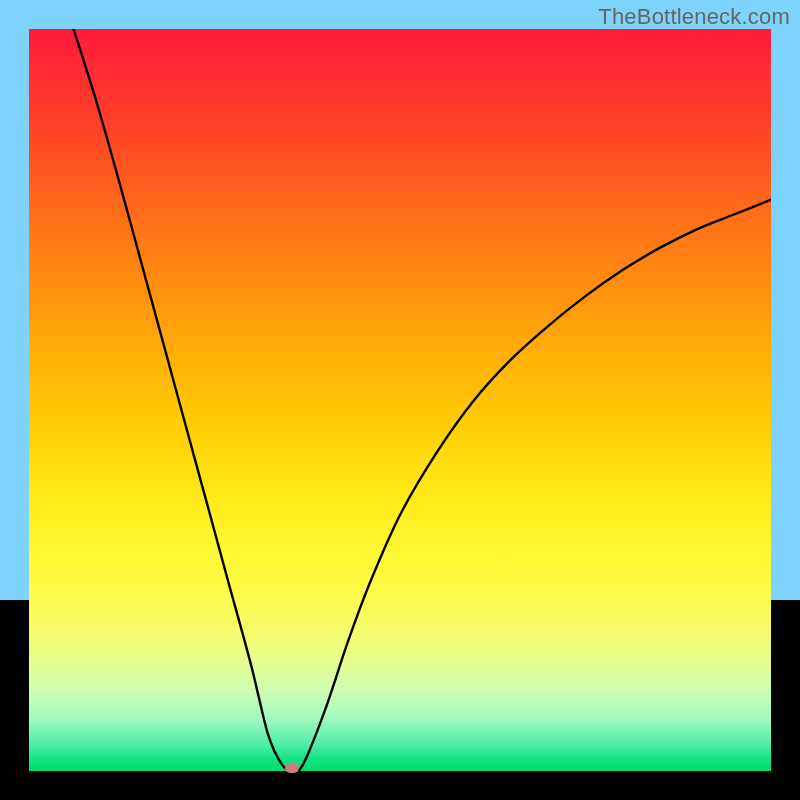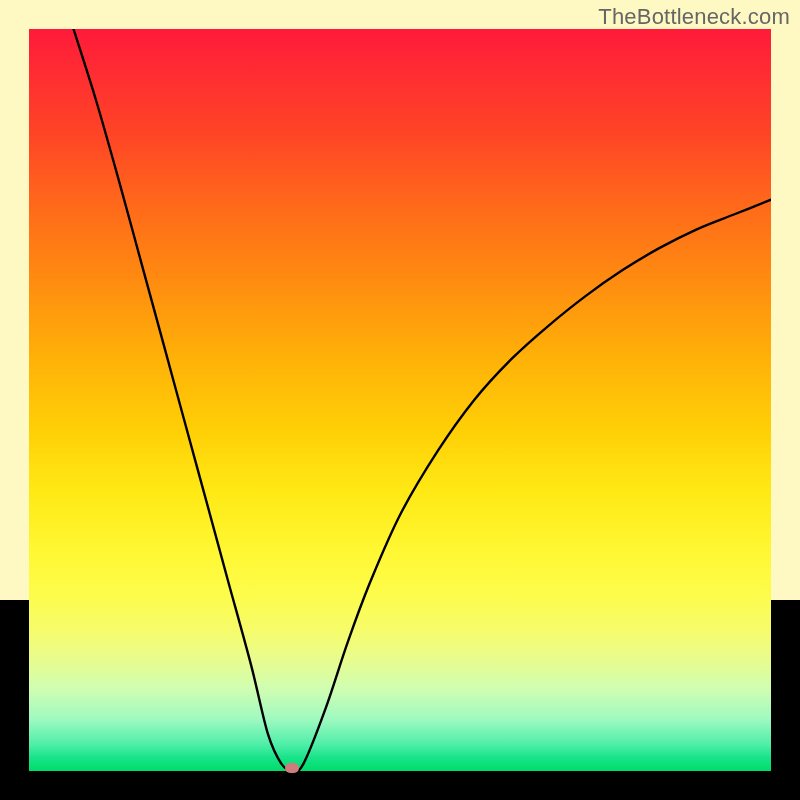--- a/index.html
+++ b/index.html
@@ -10,21 +10,21 @@
     background: #000;
     font-family: Arial, Helvetica, sans-serif;
     overflow: hidden;
   }
   .frame {
     position: absolute;
     left: 0;
     top: 0;
     width: 800px;
     height: 600px;
-    background: #fef9c3;
+    background: #7dd3fc;
   }
   .watermark {
     position: absolute;
     top: 4px;
     right: 10px;
     font-size: 22px;
     color: #666;
     font-weight: 500;
     letter-spacing: 0.2px;
   }

